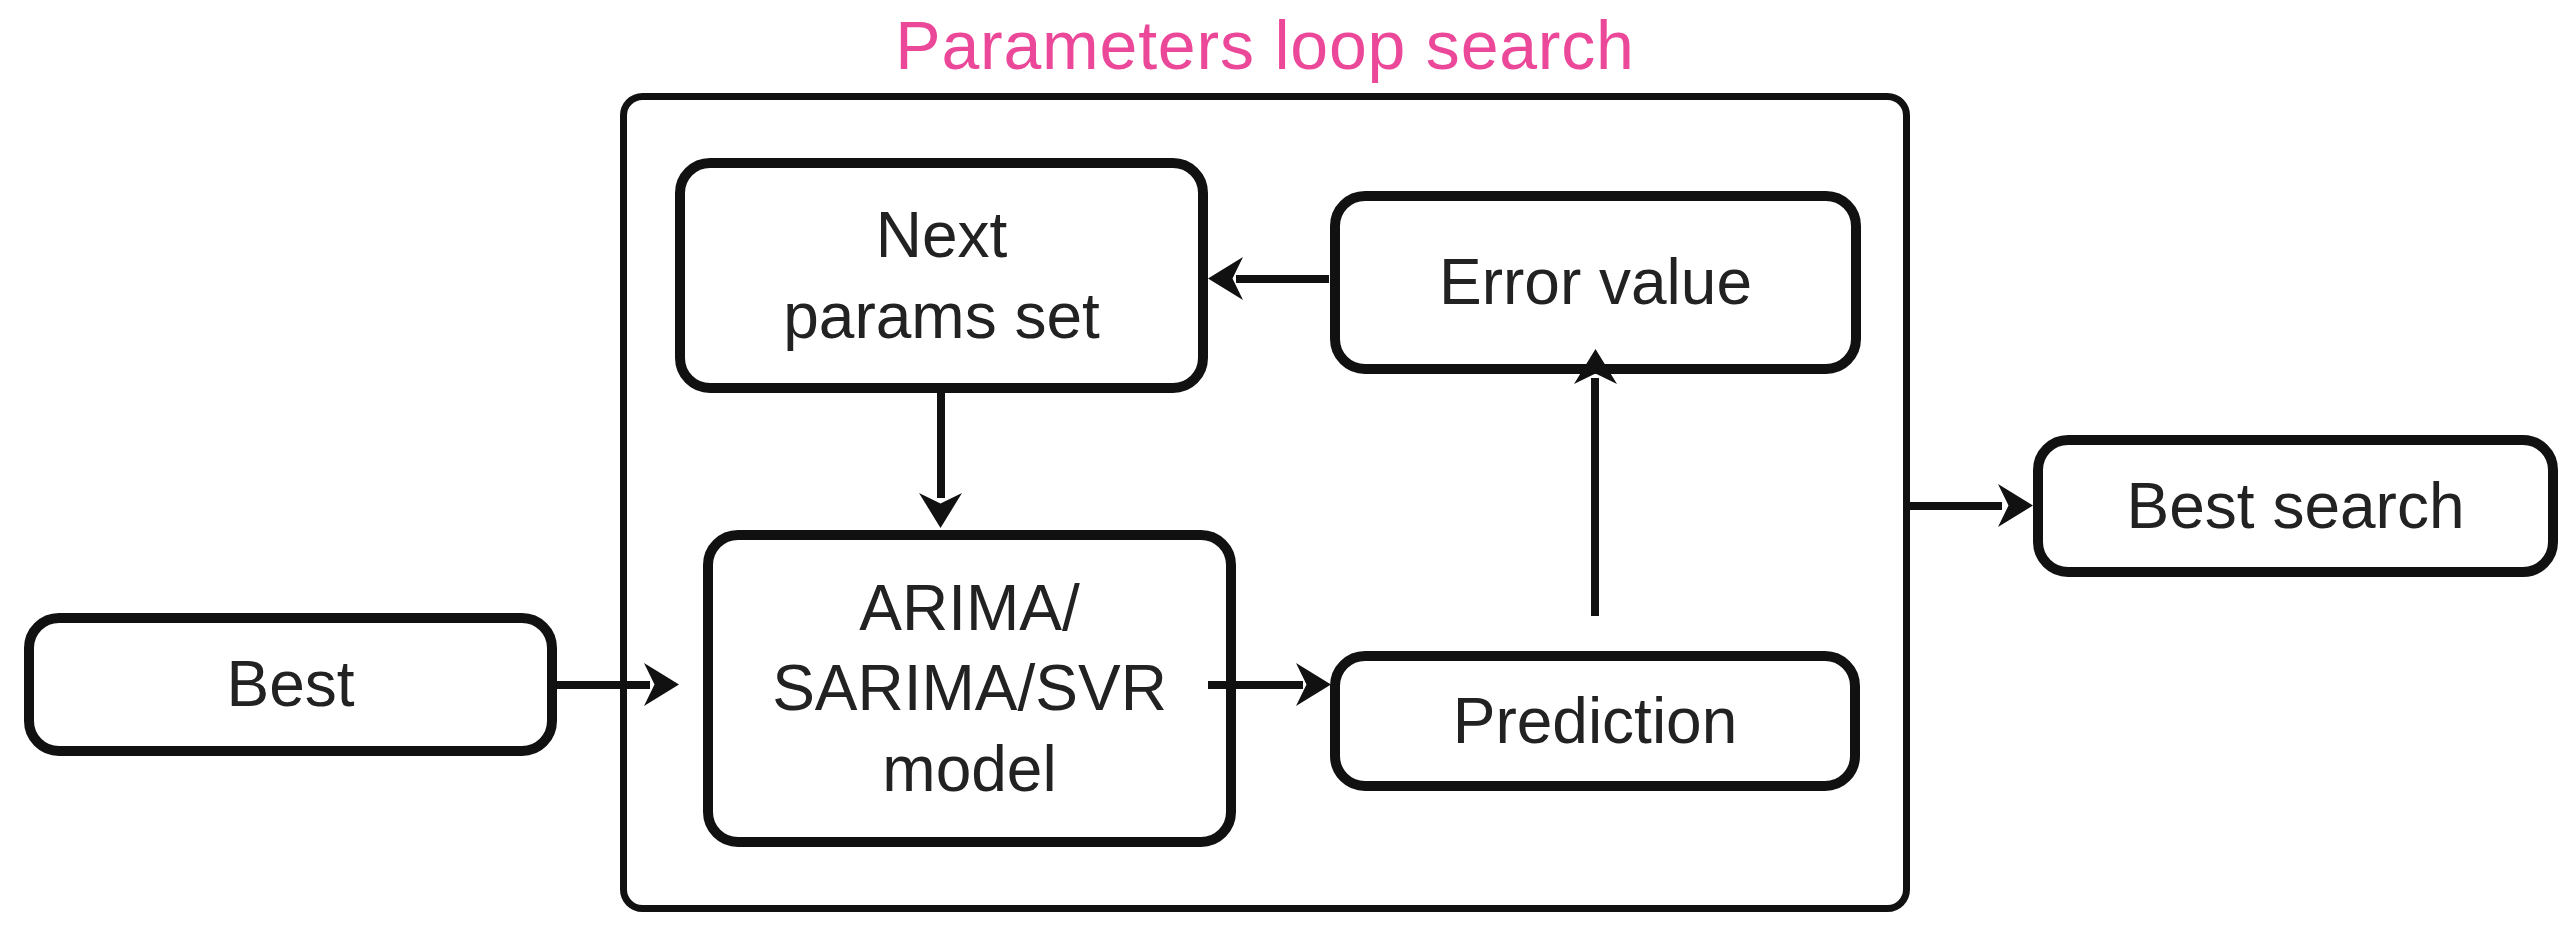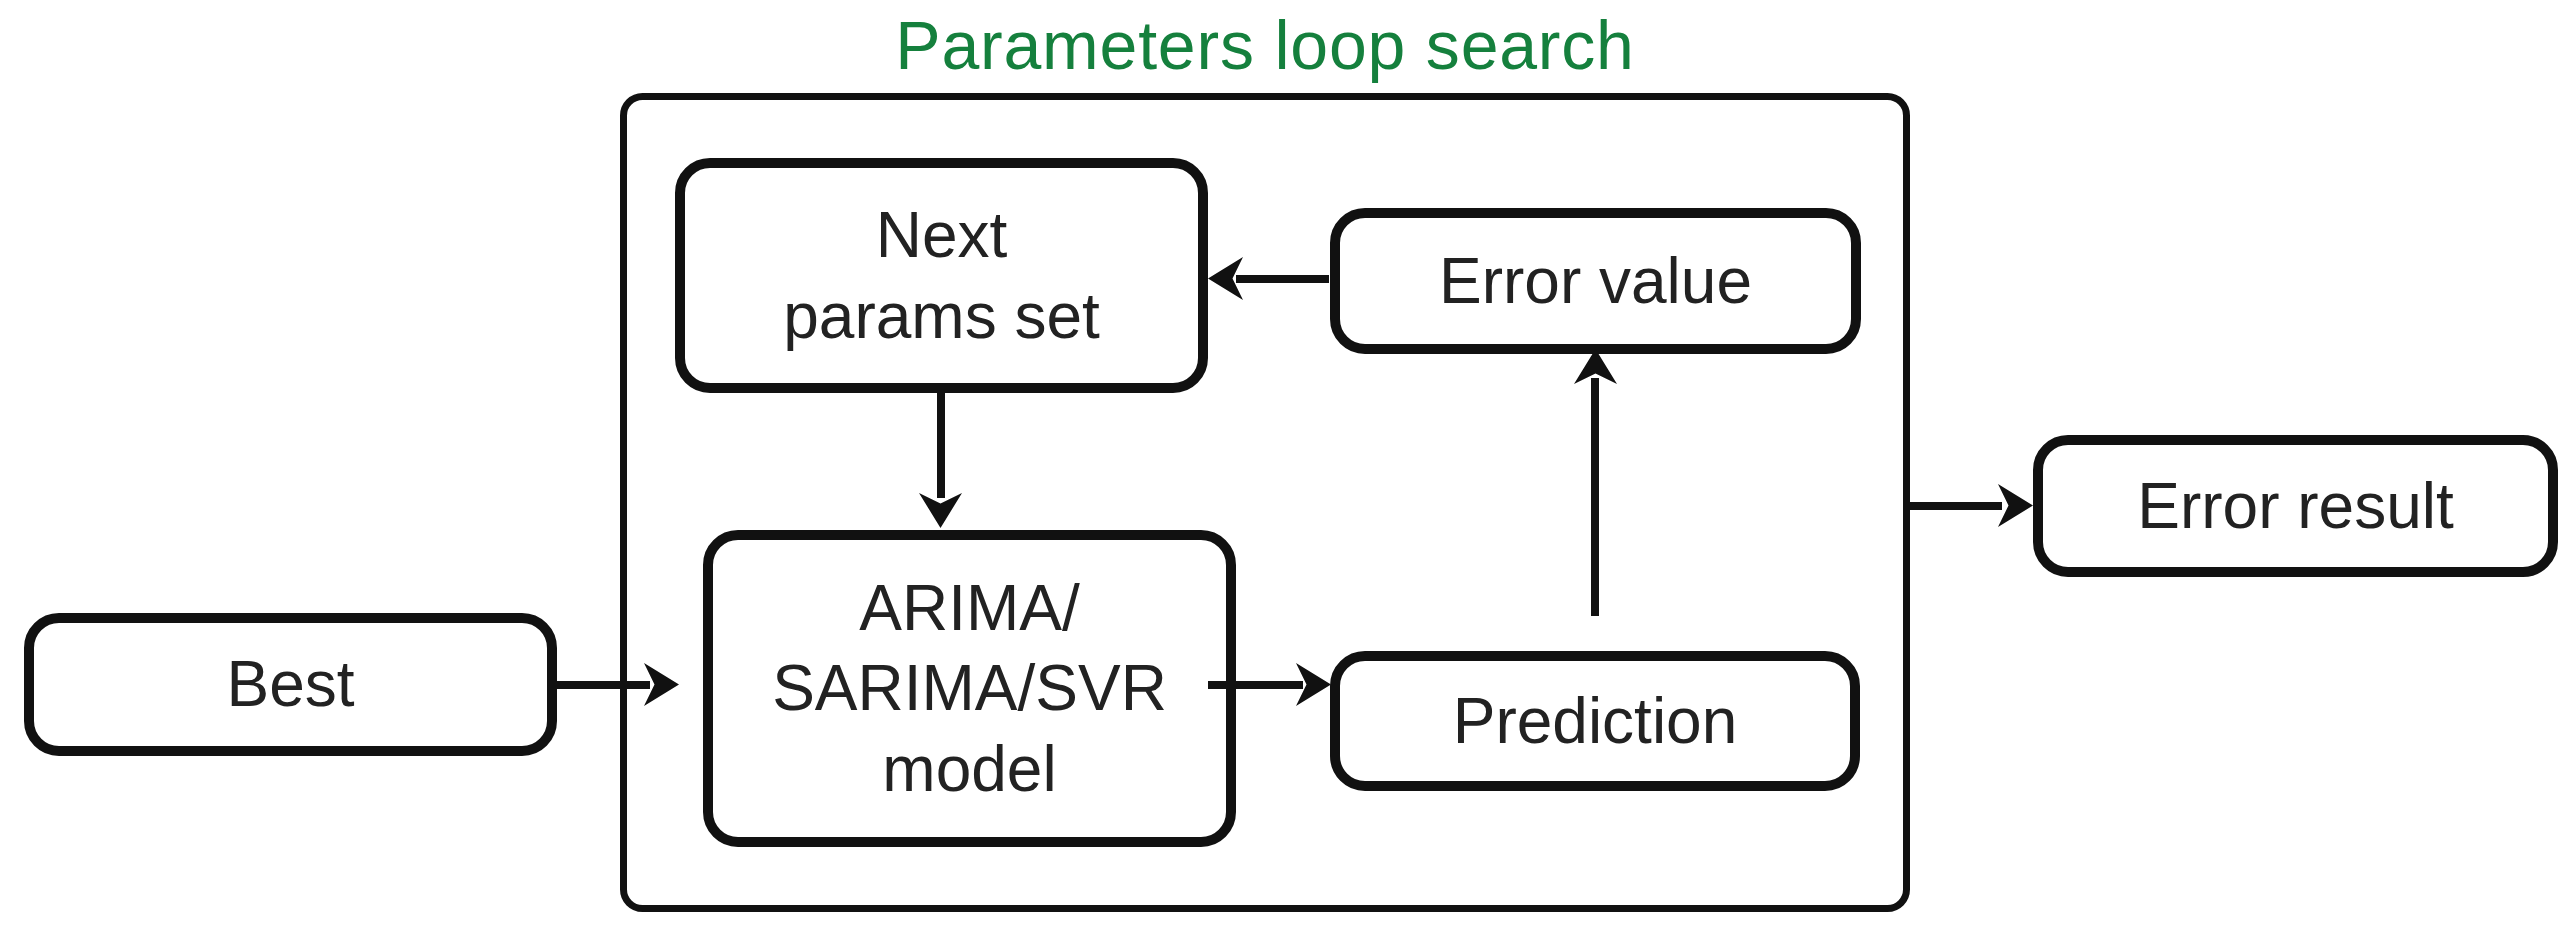--- a/index.html
+++ b/index.html
@@ -13,21 +13,21 @@
     overflow: hidden;
   }
   .title {
     position: absolute;
     left: 620px;
     top: 11.3px;
     width: 1290px;
     text-align: center;
     font-size: 68px;
     line-height: 1.0;
-    color: #15803d;
+    color: #ec4899;
     letter-spacing: 0.8px;
   }
   .loop-container {
     position: absolute;
     left: 620px;
     top: 93px;
     width: 1290px;
     height: 819px;
     border: 7.2px solid #111111;
     border-radius: 22.5px;
@@ -44,21 +44,21 @@
     align-items: center;
     justify-content: center;
     text-align: center;
     font-size: 64px;
     line-height: 1.26;
     color: #222222;
     white-space: pre-line;
   }
   #node-data       { left: 24px;   top: 613px; width: 533px; height: 143px; }
   #node-next       { left: 675px;  top: 158px; width: 533px; height: 235px; }
-  #node-error      { left: 1330px; top: 208px; width: 531px; height: 146px; }
+  #node-error      { left: 1330px; top: 191px; width: 531px; height: 183px; }
   #node-model      { left: 675px;  top: 530px; width: 533px; height: 317px; margin-left: 28px; }
   #node-prediction { left: 1330px; top: 651px; width: 530px; height: 140px; }
   #node-best       { left: 2033px; top: 435px; width: 525px; height: 142px; }
 
   .hline { position: absolute; height: 8px; background: #111111; }
   .vline { position: absolute; width: 8px;  background: #111111; }
   .head  { position: absolute; background: #111111; }
   .head-right { width: 35px; height: 43px; clip-path: polygon(0 0, 100% 50%, 0 100%, 30% 50%); }
   .head-left  { width: 35px; height: 43px; clip-path: polygon(100% 0, 0 50%, 100% 100%, 70% 50%); }
   .head-down  { width: 43px; height: 35px; clip-path: polygon(0 0, 50% 100%, 100% 0, 50% 30%); }
@@ -79,21 +79,21 @@
 params set</div>
 
   <div class="node" id="node-error">Error value</div>
 
   <div class="node" id="node-model">ARIMA/
 SARIMA/SVR
 model</div>
 
   <div class="node" id="node-prediction">Prediction</div>
 
-  <div class="node" id="node-best">Error result</div>
+  <div class="node" id="node-best">Best search</div>
 
   <div>
     <div class="hline" style="left:557px; top:681px; width:93px;"></div>
     <div class="head head-right" style="left:644px; top:663px;"></div>
   </div>
 
   <div>
     <div class="vline" style="left:937px; top:393px; height:105px;"></div>
     <div class="head head-down" style="left:919px; top:493px;"></div>
   </div>

